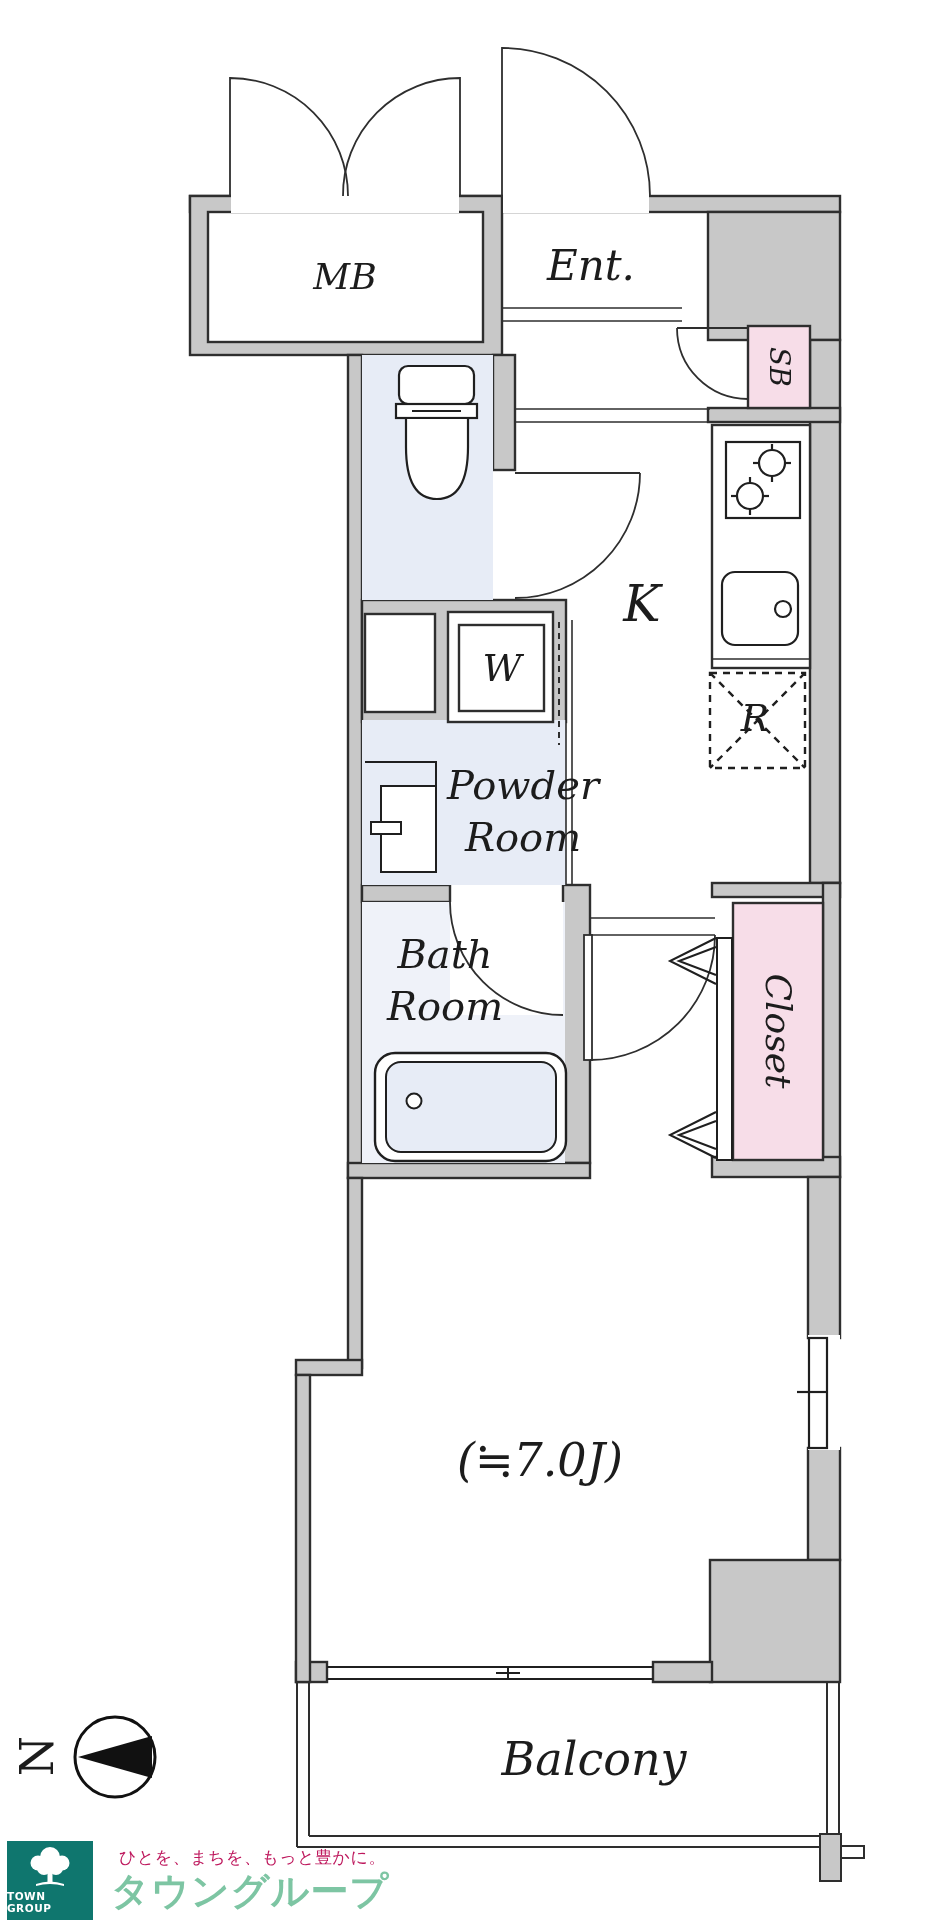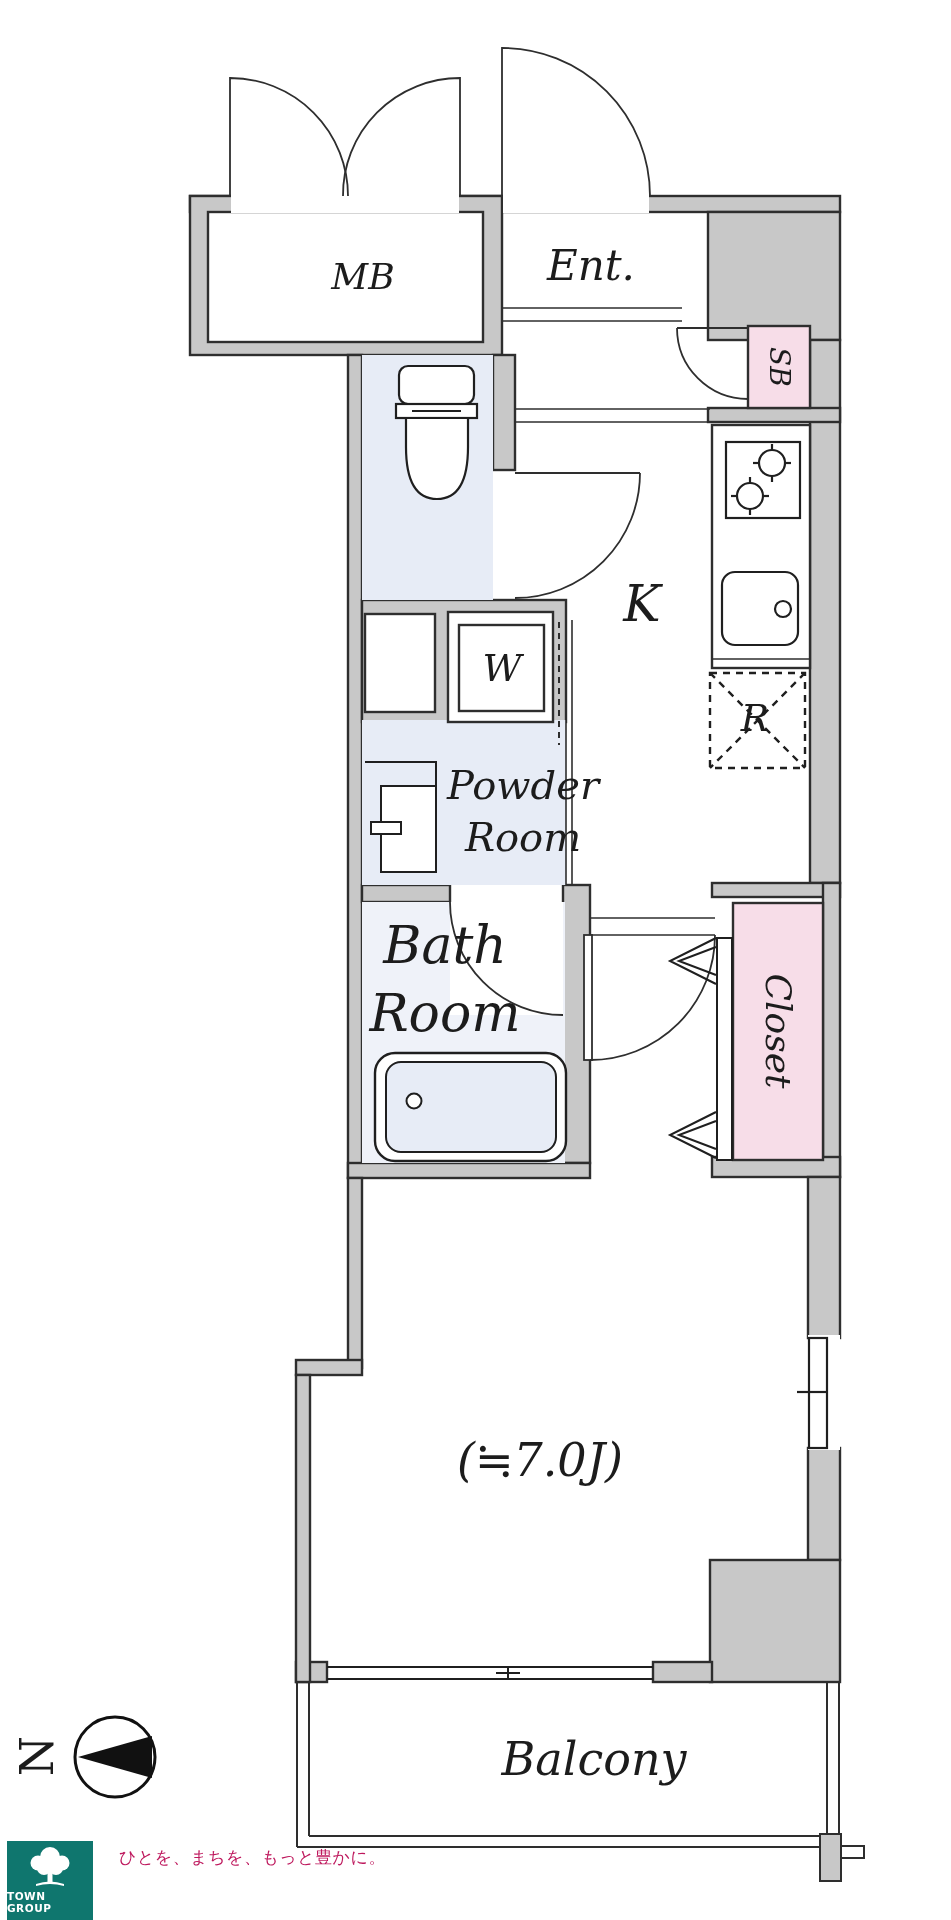--- a/index.html
+++ b/index.html
@@ -190,28 +190,28 @@
   </g>
   <rect x="820" y="1834" width="21" height="47" fill="#c8c8c8" stroke="#2e2e2e" stroke-width="2"></rect>
   <rect x="841" y="1846" width="23" height="12" fill="#ffffff" stroke="#2e2e2e" stroke-width="2"></rect>
 
   <g>
     <circle cx="115" cy="1757" r="40" fill="#ffffff" stroke="#111111" stroke-width="3"></circle>
     <polygon points="78,1757 152,1736 152,1778" fill="#111111"></polygon>
   </g>
 </svg>
 
-<div class="lbl" style="left:363px;top:277px;font-size:36px;">MB</div>
+<div class="lbl" style="left:345px;top:277px;font-size:36px;">MB</div>
 <div class="lbl" style="left:591px;top:266px;font-size:42px;font-style:italic;">Ent.</div>
 <div class="lbl rot90" style="left:779px;top:367px;font-size:28px;">SB</div>
 <div class="lbl" style="left:642px;top:604px;font-size:50px;">K</div>
 <div class="lbl" style="left:502px;top:669px;font-size:38px;">W</div>
 <div class="lbl" style="left:755px;top:719px;font-size:38px;">R</div>
 <div class="lbl" style="left:513px;top:811px;font-size:40px;margin-left:10px;"><span>Powder</span><br><span>Room</span></div>
-<div class="lbl" style="left:445px;top:980px;font-size:52px;"><span>Bath</span><br><span>Room</span></div>
+<div class="lbl" style="left:445px;top:980px;font-size:40px;"><span>Bath</span><br><span>Room</span></div>
 <div class="lbl rot90" style="left:778px;top:1031px;font-size:36px;">Closet</div>
 <div class="lbl" style="left:540px;top:1461px;font-size:46px;">(≒7.0J)</div>
 <div class="lbl" style="left:594px;top:1760px;font-size:46px;">Balcony</div>
 <div class="lbl rotN90" style="left:38px;top:1756px;font-size:46px;">N</div>
 
 <div class="logo-box">
   <svg width="52" height="46" viewBox="0 0 52 46">
     <g fill="#ffffff">
       <circle cx="26" cy="13" r="10"></circle>
       <circle cx="14" cy="19" r="7.5"></circle>
@@ -220,14 +220,15 @@
       <circle cx="32" cy="24" r="7"></circle>
       <rect x="23.5" y="22" width="5" height="16"></rect>
       <path d="M23.5,28 L16,23 L17.5,21.5 L23.5,25.5 Z"></path>
       <path d="M28.5,26 L36,21 L34.5,19.5 L28.5,23.5 Z"></path>
       <path d="M12,40 Q26,35 40,40 L40,42 Q26,38 12,42 Z"></path>
     </g>
   </svg>
   <div class="townGroup">TOWN GROUP</div>
 </div>
 <div class="tagline">ひとを、まちを、もっと豊かに。</div>
+<div class="brand">タウングループ</div>
 
 </div>
 
 </body></html>

